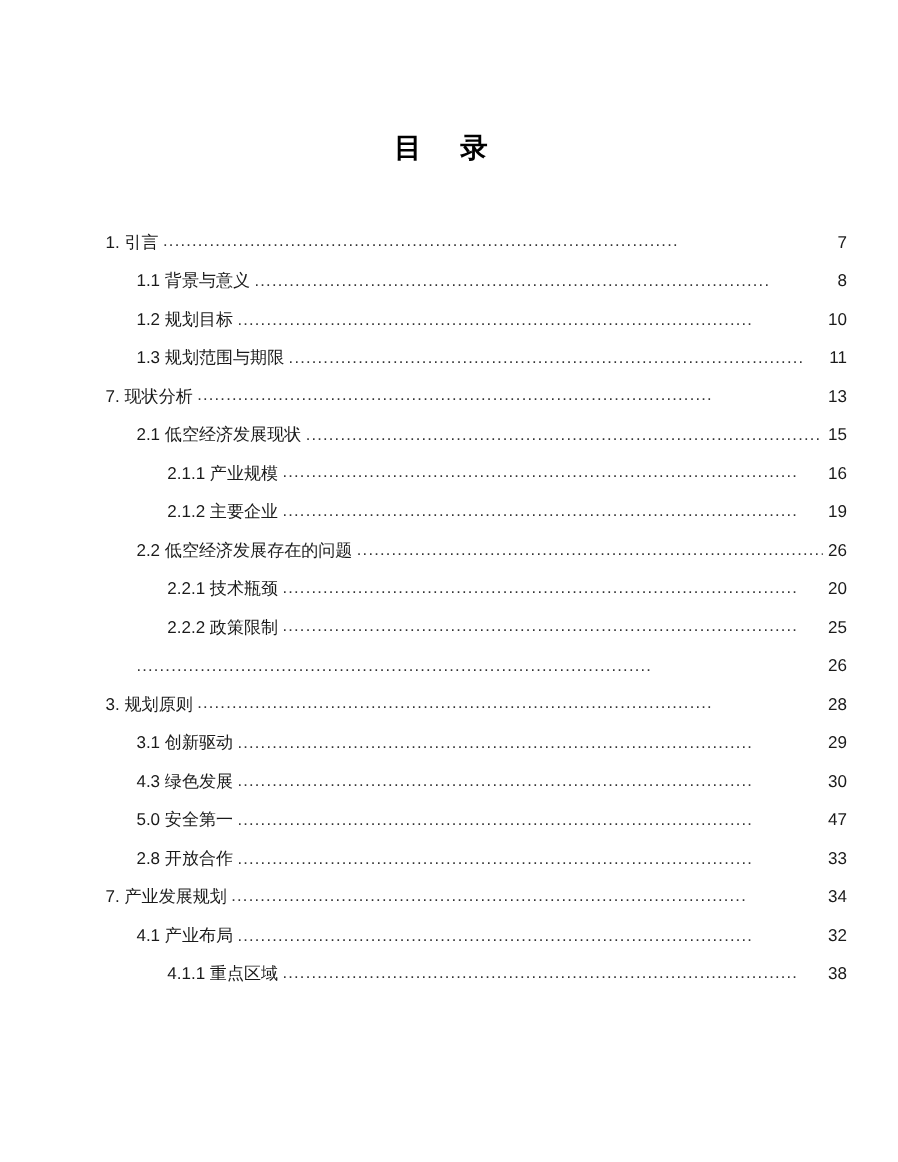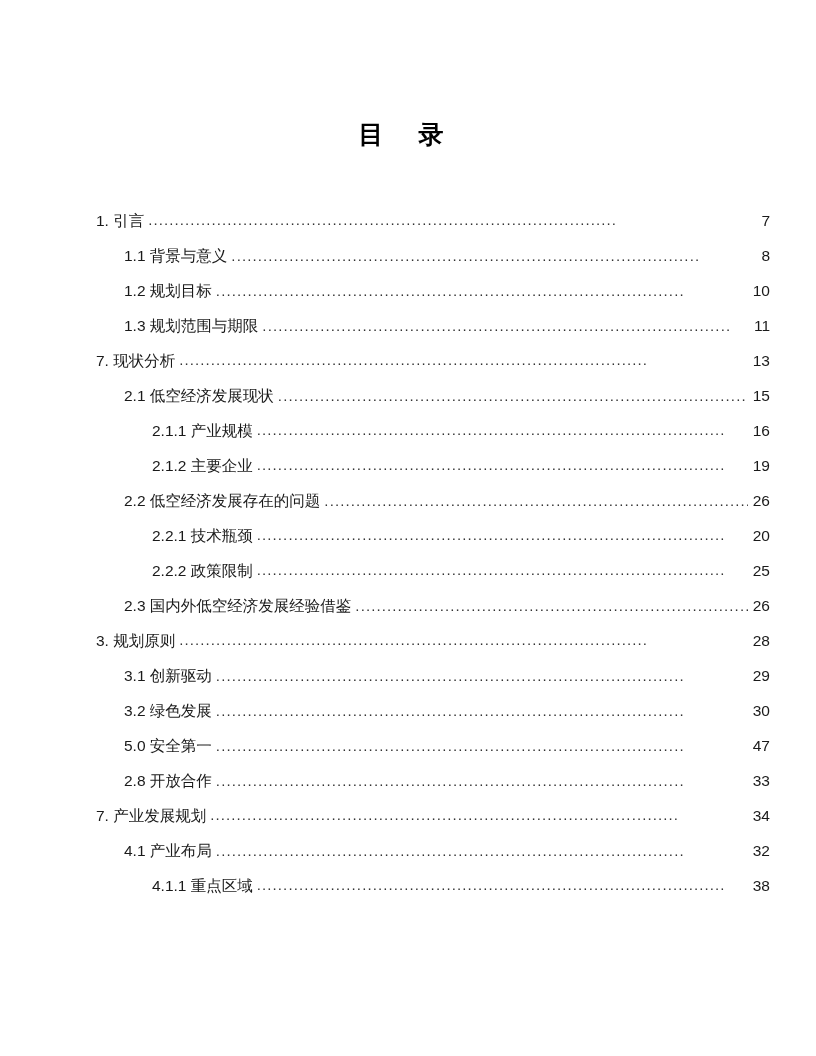--- a/index.html
+++ b/index.html
@@ -125,36 +125,35 @@
         <span class="label">2.2.1 技术瓶颈</span>
         <span class="leader">.........................................................................................</span>
         <span class="page-num">20</span>
       </div>
       <div class="toc-entry lvl-3">
         <span class="label">2.2.2 政策限制</span>
         <span class="leader">.........................................................................................</span>
         <span class="page-num">25</span>
       </div>
       <div class="toc-entry lvl-2">
-        <span class="label">2.3 国内外低空经济发展经验借鉴</span>
         <span class="leader">.........................................................................................</span>
         <span class="page-num">26</span>
       </div>
       <div class="toc-entry lvl-1">
         <span class="label">3. 规划原则</span>
         <span class="leader">.........................................................................................</span>
         <span class="page-num">28</span>
       </div>
       <div class="toc-entry lvl-2">
         <span class="label">3.1 创新驱动</span>
         <span class="leader">.........................................................................................</span>
         <span class="page-num">29</span>
       </div>
       <div class="toc-entry lvl-2">
-        <span class="label">3.2 绿色发展</span>
+        <span class="label">4.3 绿色发展</span>
         <span class="leader">.........................................................................................</span>
         <span class="page-num">30</span>
       </div>
       <div class="toc-entry lvl-2">
         <span class="label">5.0 安全第一</span>
         <span class="leader">.........................................................................................</span>
         <span class="page-num">47</span>
       </div>
       <div class="toc-entry lvl-2">
         <span class="label">2.8 开放合作</span>

